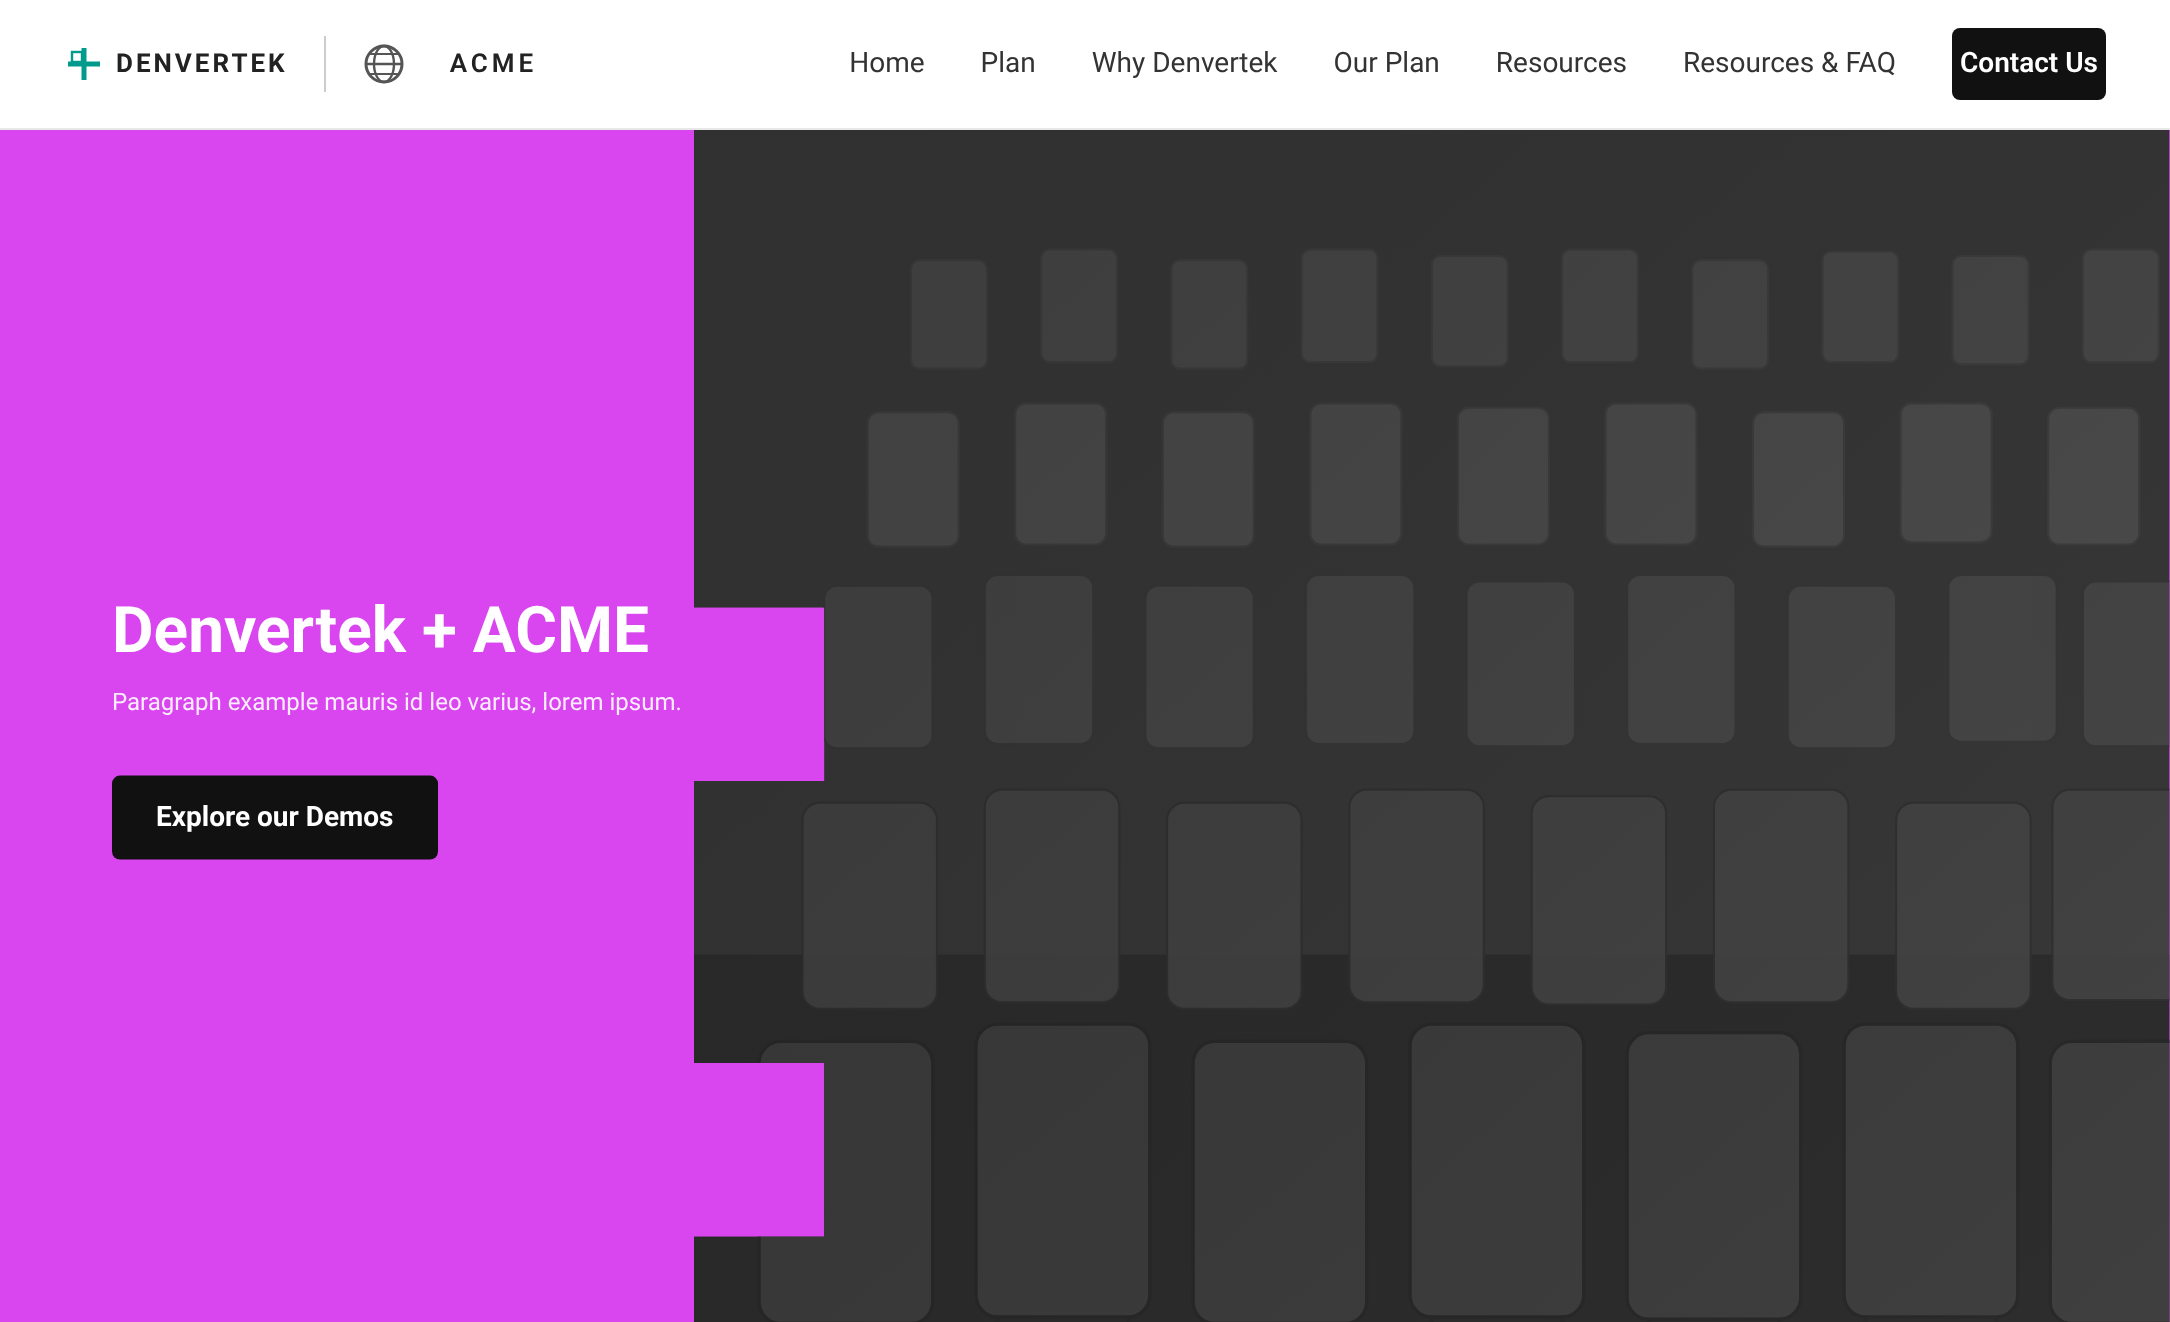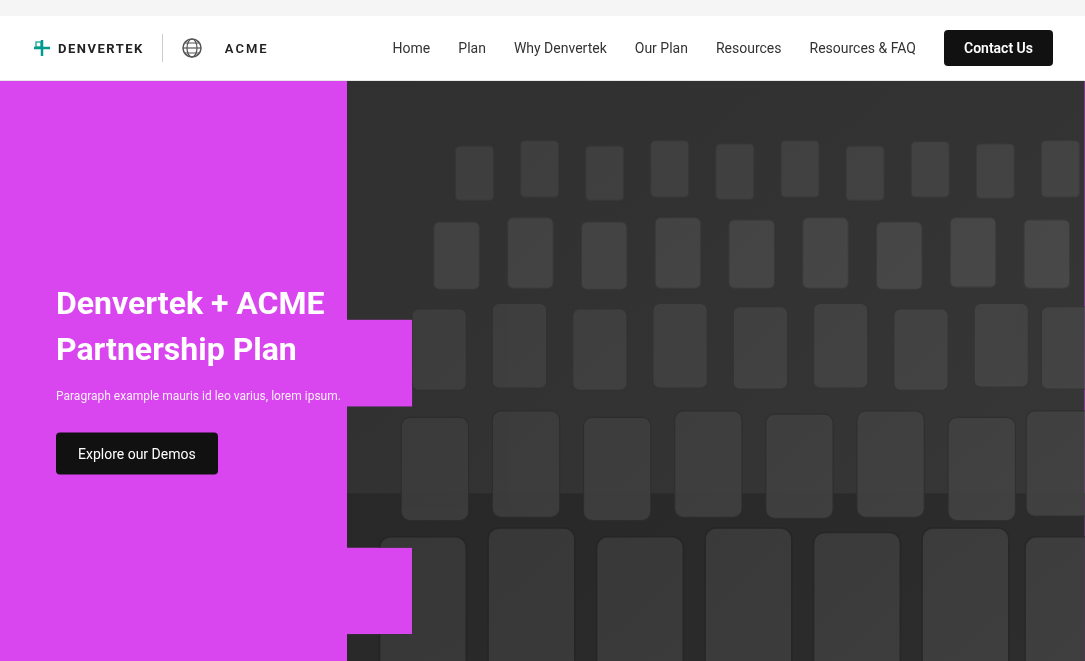--- a/index.html
+++ b/index.html
@@ -9,21 +9,20 @@
     .navbar {
       background: #ffffff;
       height: 65px;
       display: flex;
       align-items: center;
       justify-content: space-between;
       padding: 0 32px;
       border-bottom: 1px solid #e8e8e8;
       position: relative;
       z-index: 10;
-      margin-top: 16px;
     }
     .logo-area {
       display: flex;
       align-items: center;
       gap: 10px;
     }
     .logo-denvertek {
       display: flex;
       align-items: center;
       gap: 6px;
@@ -66,21 +65,21 @@
     .nav-link {
       font-size: 14px;
       color: #333;
       text-decoration: none;
       cursor: pointer;
       white-space: nowrap;
     }
     .nav-cta {
       background: #111;
       color: #fff;
-      padding: 10px 20px;
+      padding: 10px 4px;
       border-radius: 4px;
       font-size: 14px;
       font-weight: 600;
       cursor: pointer;
       text-decoration: none;
       white-space: nowrap;
     }
 
     
     .hero {
@@ -118,21 +117,21 @@
       color: rgba(255,255,255,0.9);
       margin-bottom: 28px;
       line-height: 1.5;
     }
     .hero-cta {
       background: #111;
       color: #fff;
       padding: 13px 22px;
       border-radius: 4px;
       font-size: 14px;
-      font-weight: 400;
+      font-weight: 700;
       cursor: pointer;
       display: inline-block;
       text-decoration: none;
     }
   </style>
 </head>
 <body>
 
 <nav class="navbar">
   <div class="logo-area">
@@ -306,17 +305,16 @@
           <stop offset="0%" stop-color="#1a1a1a" stop-opacity="0.3"></stop>
           <stop offset="100%" stop-color="transparent" stop-opacity="0"></stop>
         </linearGradient>
       </defs>
       <rect x="0" y="0" width="680" height="596" fill="url(#depthGrad)"></rect>
     </g>
   </svg>
 
   <div class="hero-content">
     <h1 class="hero-title">Denvertek + ACME</h1>
-    <h1 class="hero-subtitle">Partnership Plan</h1>
     <p class="hero-paragraph">Paragraph example mauris id leo varius, lorem ipsum.</p>
     <a class="hero-cta" href="#">Explore our Demos</a>
   </div>
 </section>
 
 </body></html>

